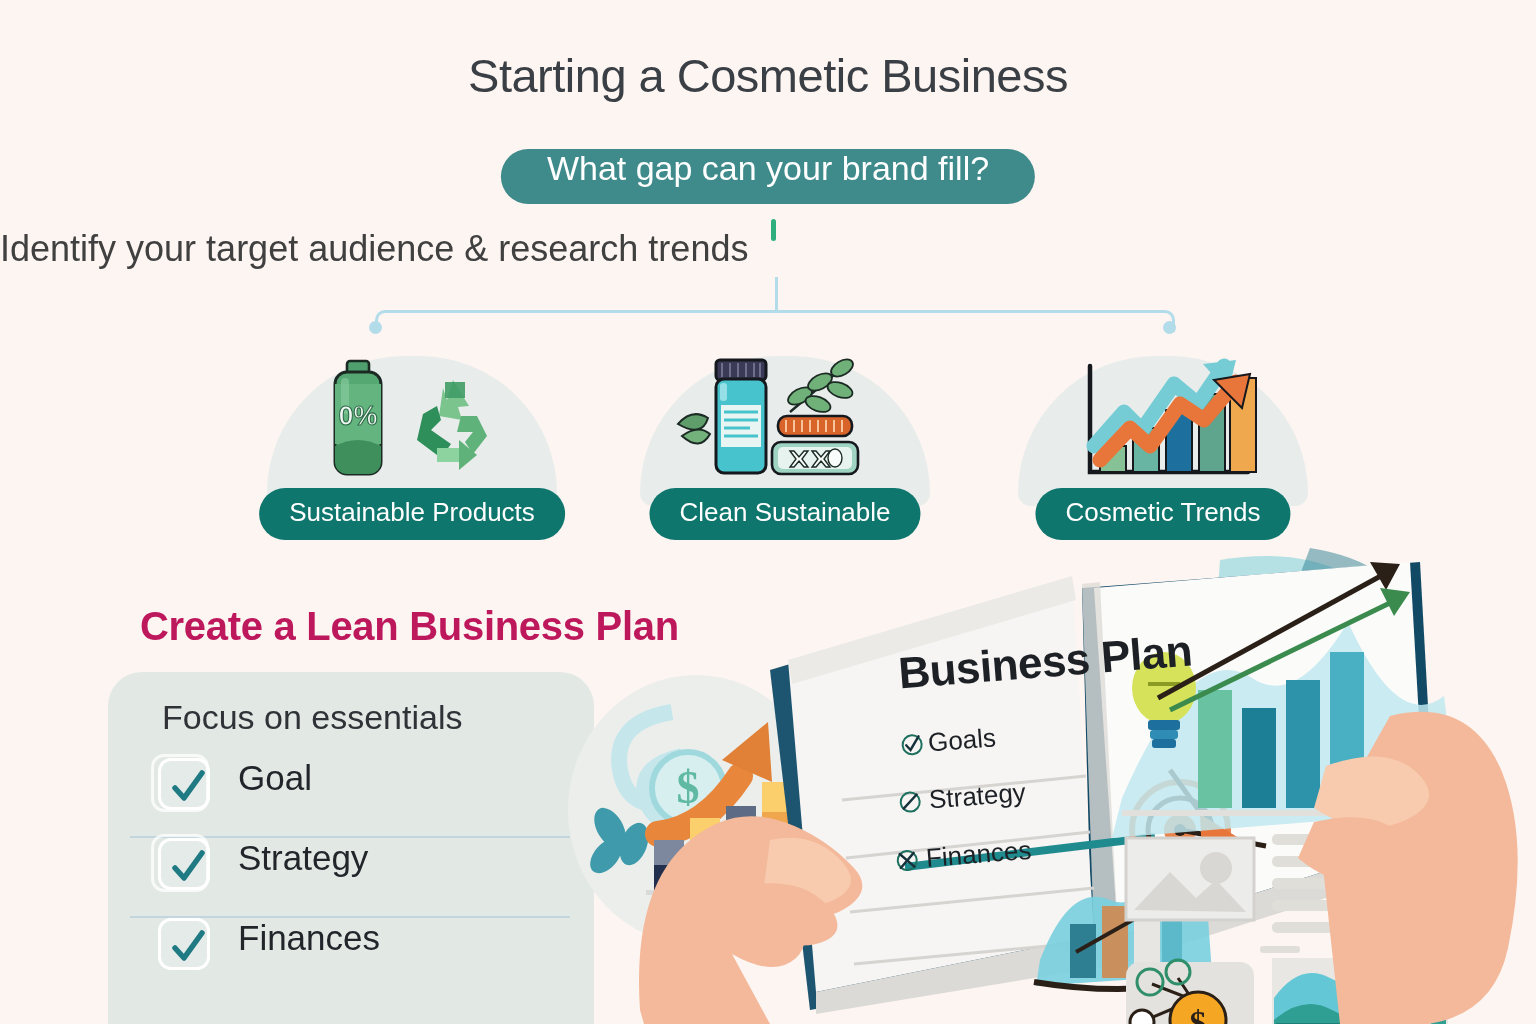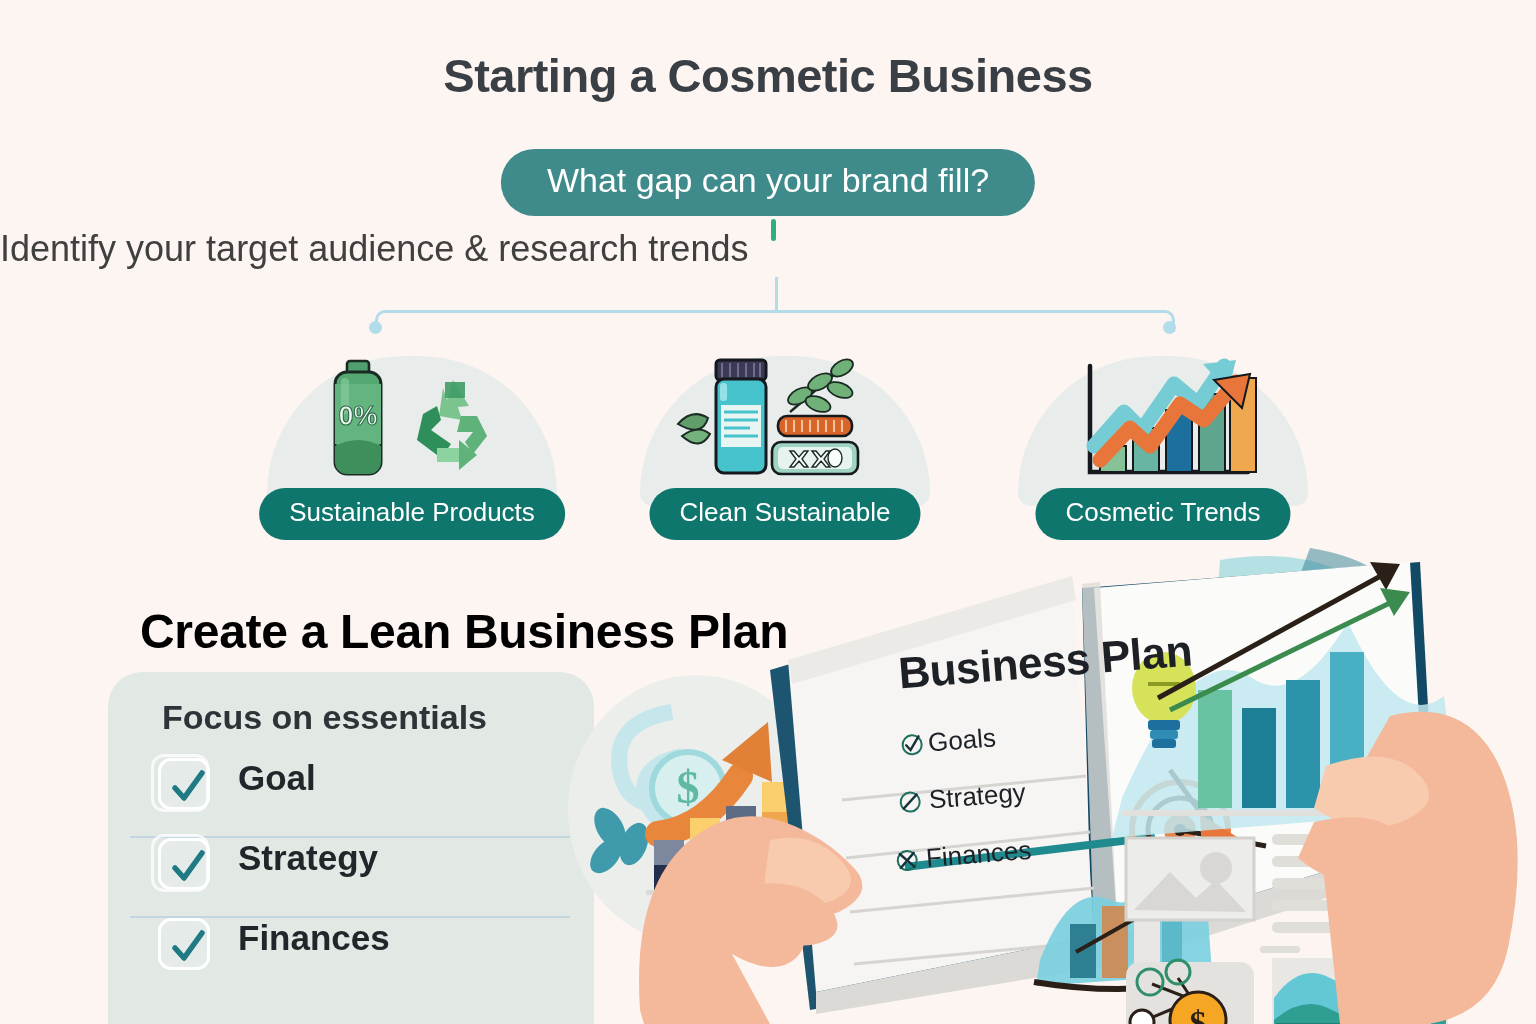--- a/index.html
+++ b/index.html
@@ -8,27 +8,27 @@
     font-family:"Liberation Sans", sans-serif;
     background:#fdf5f1;
     position:relative;
   }
   .canvas { position:absolute; inset:0; }
 
   
   .page-title {
     position:absolute; top:48px; left:0; width:100%;
     text-align:center;
-    font-size:47px; font-weight:bold; letter-spacing:-0.5px;
+    font-size:47px; font-weight:normal; letter-spacing:-0.5px;
     color:#3a3f45;
   }
   .hero-pill {
     position:absolute; top:149px; left:50%; transform:translateX(-50%);
     background:#3f8a8b; color:#ffffff;
-    font-size:34px; padding:12px 46px 16px;
+    font-size:34px; padding:0 46px 16px;
     border-radius:34px; white-space:nowrap;
     line-height:1.15;
   }
   .subtitle {
     position:absolute; top:228px; left:0; width:100%;
     text-align:left; font-size:36px; color:#404040;
   }
   .subtitle-tick {
     position:absolute; left:771px; top:219px;
     width:5px; height:22px; border-radius:3px;
@@ -73,29 +73,28 @@
   .card-pill {
     position:absolute; top:138px; left:50%; transform:translateX(-50%);
     background:#0f766e; color:#fff;
     font-size:26px; padding:10px 30px 13px;
     border-radius:30px; white-space:nowrap; line-height:1.1;
   }
 
   
   .section2-title {
     position:absolute; left:140px; top:604px;
-    font-size:48px; font-weight:bold; color:#000000;
+    font-size:40px; font-weight:bold; color:#be185d;
     letter-spacing:-0.3px;
   }
   .checklist-card {
     position:absolute; left:108px; top:672px;
     width:486px; height:352px;
     background:#e2e9e5;
     border-radius:34px 34px 0 0;
-    font-weight:bold;
   }
   .checklist-head {
     position:absolute; left:54px; top:26px;
     font-size:34px; color:#2f3338;
   }
   .check-rows { position:absolute; left:22px; top:86px; width:440px; }
   .check-row {
     position:relative; height:80px;
     display:flex; align-items:flex-start;
     border-bottom:2px solid #c3d6de;

